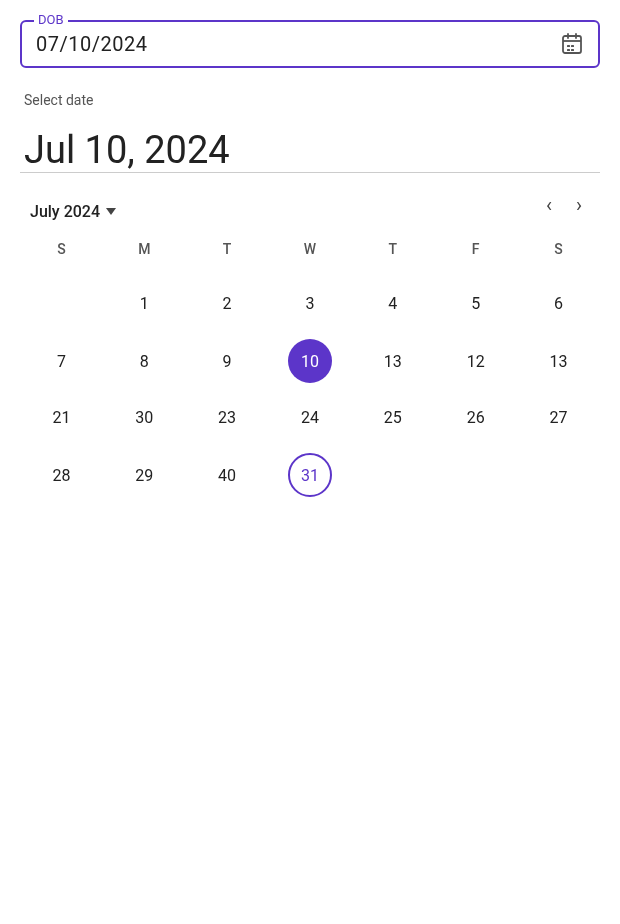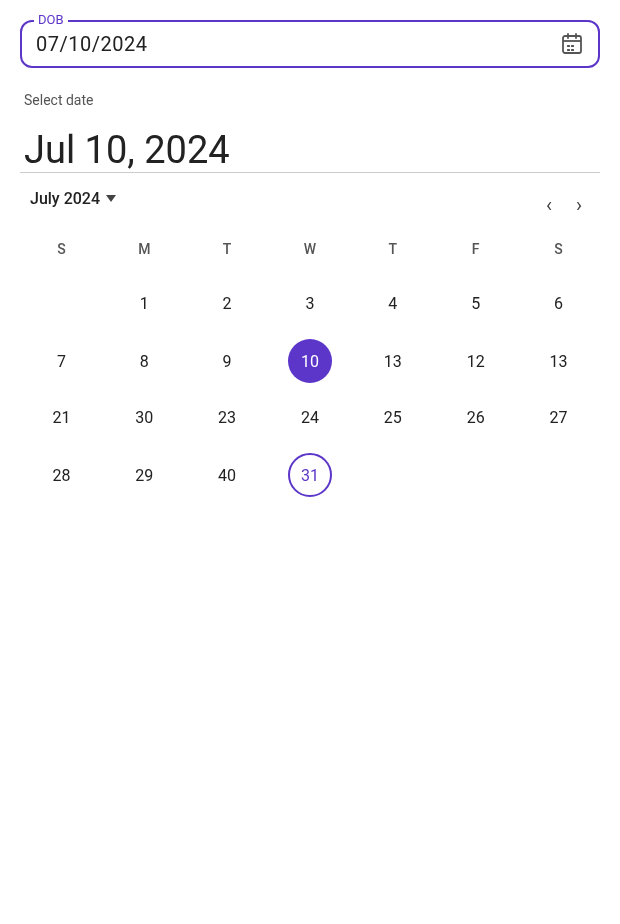--- a/index.html
+++ b/index.html
@@ -12,21 +12,21 @@
     body {
       background: #fff;
       width: 620px;
       min-height: 924px;
       padding: 20px;
     }
 
     .dob-field-wrapper {
       position: relative;
       border: 2px solid #5c35c9;
-      border-radius: 12px;
+      border-radius: 6px;
       padding: 10px 14px 10px 14px;
       margin-bottom: 24px;
     }
 
     .dob-label {
       position: absolute;
       top: -10px;
       left: 12px;
       background: #fff;
       color: #5c35c9;
@@ -73,21 +73,21 @@
     }
 
     .divider {
       border: none;
       border-top: 1px solid #ccc;
       margin-bottom: 16px;
     }
 
     .calendar-header {
       display: flex;
-      align-items: flex-start;
+      align-items: flex-end;
       justify-content: space-between;
       margin-bottom: 20px;
       padding: 0 10px;
     }
 
     .month-year-btn {
       background: none;
       border: none;
       cursor: pointer;
       font-size: 16px;

